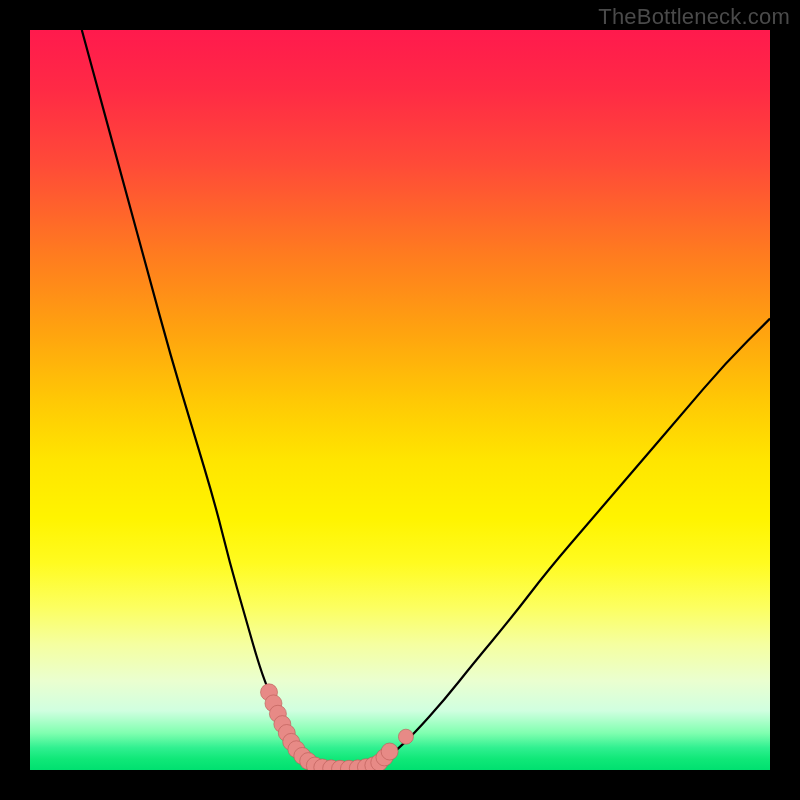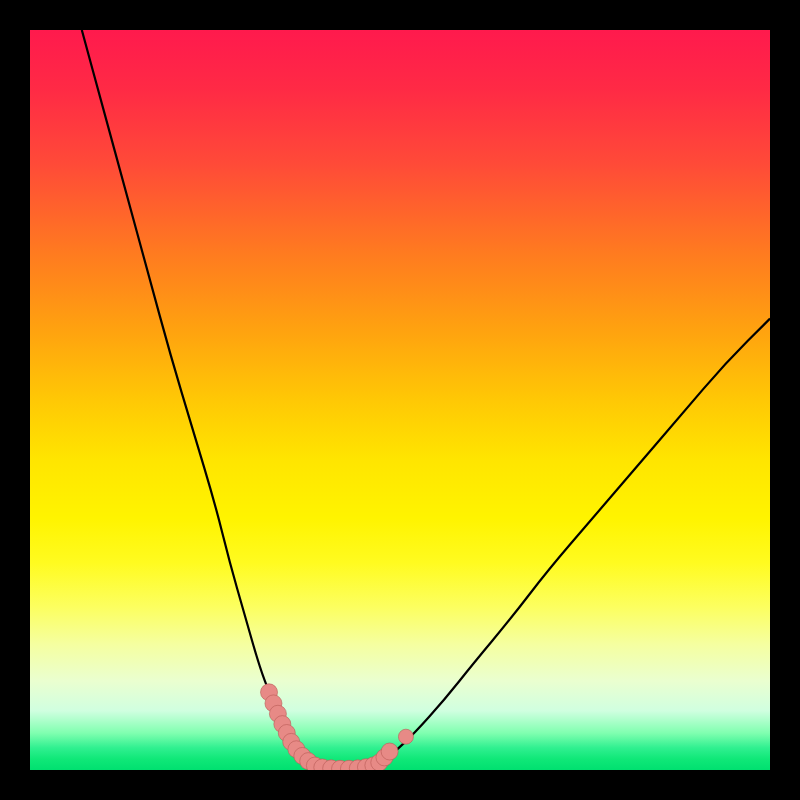--- a/index.html
+++ b/index.html
@@ -60,20 +60,21 @@
     color: #4a4a4a;
     font-size: 22px;
     letter-spacing: 0.2px;
     font-weight: 500;
   }
 </style>
 </head>
 <body>
 
 <div class="frame">
+  <div class="watermark">TheBottleneck.com</div>
   <div class="plot">
     <div class="gradient"></div>
     <svg class="curves" viewBox="0 0 740 740" preserveAspectRatio="none">
       <path id="left-path" fill="none" stroke="#000" stroke-width="2.2" d="M 51.800000000000004 0 Q 51.800000000000004 0 62.900000000000006 40.69999999999999 Q 74 81.39999999999998 85.1 122.09999999999997 Q 96.2 162.79999999999995 107.30000000000001 203.49999999999997 Q 118.4 244.2 129.5 284.9 Q 140.6 325.59999999999997 151.7 362.59999999999997 Q 162.8 399.59999999999997 173.9 436.6 Q 185 473.6 192.4 503.2 Q 199.8 532.8 207.2 558.7 Q 214.6 584.6 222 610.5 Q 229.4 636.4 234.95 651.2 Q 240.5 666 246.05 678.95 Q 251.60000000000002 691.9 257.15 701.89 Q 262.7 711.88 268.25 719.28 Q 273.8 726.68 277.5 731.49 T 281.2 736.3"></path>
       <path id="valley-path" fill="none" stroke="#000" stroke-width="2.2" d="M 281.2 736.3 Q 281.2 736.3 288.6 737.41 Q 296 738.52 307.1 738.7049999999999 Q 318.2 738.89 325.6 738.7049999999999 Q 333 738.52 340.4 736.3 T 347.79999999999995 734.08"></path>
       <path id="right-path" fill="none" stroke="#000" stroke-width="2.2" d="M 347.79999999999995 734.08 Q 347.79999999999995 734.08 355.19999999999993 728.9000000000001 Q 362.59999999999997 723.72 373.7 713.36 Q 384.8 703 399.6 686.35 Q 414.40000000000003 669.7 429.20000000000005 651.2 Q 444 632.7 462.5 610.5 Q 481 588.3 499.5 564.25 Q 518 540.2 540.2 514.3 Q 562.4 488.4 584.5999999999999 462.5 Q 606.8 436.6 629 410.70000000000005 Q 651.2 384.8 673.4 358.9 Q 695.5999999999999 332.99999999999994 717.8 310.79999999999995 T 740 288.6"></path>
       <g id="markers">
           <circle cx="239.01999999999995" cy="662.3" r="8.5" fill="#e78a86" stroke="#b95a56" stroke-width="0.6"></circle>
           <circle cx="243.45999999999998" cy="673.4" r="8.5" fill="#e78a86" stroke="#b95a56" stroke-width="0.6"></circle>
           <circle cx="247.9" cy="683.76" r="8.5" fill="#e78a86" stroke="#b95a56" stroke-width="0.6"></circle>

